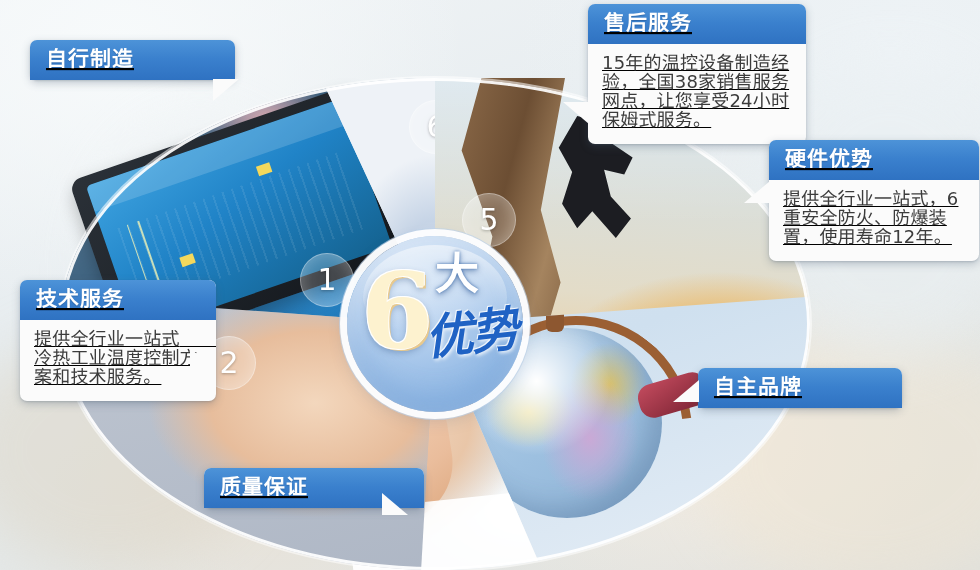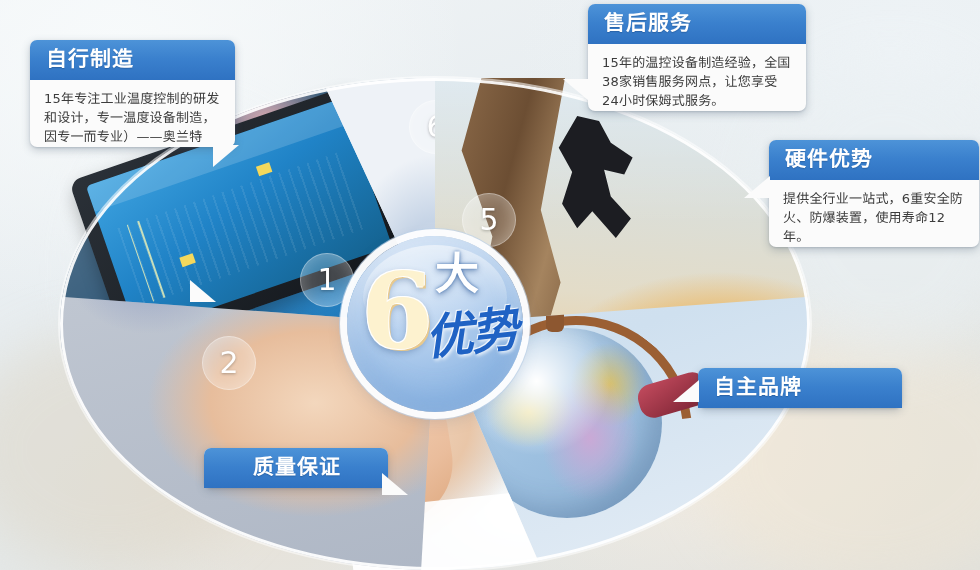--- a/index.html
+++ b/index.html
@@ -108,33 +108,34 @@
     text-shadow:0 1px 3px rgba(0,0,0,.28);
   }
 
   
   .card{
     position:absolute;
     background:#fbfbfb;
     border-radius:7px;
     box-shadow:0 3px 9px rgba(70,90,110,.30), 0 1px 2px rgba(70,90,110,.20);
     overflow:visible;
+    text-decoration:underline;
   }
   .card .hdr{
     border-radius:7px 7px 0 0;
     background:linear-gradient(180deg,#4d93d8 0%,#3a80cd 48%,#2f72c2 100%);
     color:#ffffff;
     font-size:21px;line-height:21px;font-weight:700;
     padding:9px 14px 10px 16px;
     letter-spacing:1px;
     text-shadow:0 1px 1px rgba(20,60,110,.35);
   }
   .card .body{
-    padding:9px 13px 1px 14px;
-    color:#3c3c3c;font-size:13px;line-height:19px;
+    padding:9px 13px 15px 14px;
+    color:#3c3c3c;font-size:18px;line-height:19px;
     letter-spacing:.2px;
   }
   
   .tail{position:absolute;width:0;height:0;}
 
   .t-br{border-left:26px solid #fbfbfb;border-bottom:22px solid transparent;}
   .t-bl{border-right:26px solid #fbfbfb;border-bottom:22px solid transparent;}
   .t-tr{border-left:26px solid #fbfbfb;border-top:22px solid transparent;}
   .t-tl{border-right:26px solid #fbfbfb;border-top:22px solid transparent;}
 </style>
@@ -247,43 +248,44 @@
     <div id="center">
       <div class="gloss"></div>
       <span class="six">6</span>
       <span class="da">大</span>
       <span class="youshi">优势</span>
     </div>
   </div>
 
   <div class="card" style="left:30px;top:40px;width:205px;">
     <div class="hdr">自行制造</div>
-    <div class="body">15年专注工业温度控制的研发和设计，专一温度设备制造，因专一而专业）——奥兰特</div>
     <div class="tail t-br" style="left:183px;top:98%;"></div>
   </div>
 
   <div class="card" style="left:588px;top:4px;width:218px;">
     <div class="hdr">售后服务</div>
     <div class="body">15年的温控设备制造经验，全国38家销售服务网点，让您享受24小时保姆式服务。</div>
     <div class="tail t-bl" style="left:-25px;top:70%;"></div>
   </div>
 
   <div class="card" style="left:769px;top:140px;width:210px;">
     <div class="hdr">硬件优势</div>
     <div class="body">提供全行业一站式，6重安全防火、防爆装置，使用寿命12年。</div>
     <div class="tail t-tl" style="left:-25px;top:34%;"></div>
   </div>
 
   <div class="card" style="left:698px;top:368px;width:204px;">
     <div class="hdr">自主品牌</div>
     <div class="tail t-tl" style="left:-25px;top:30%;"></div>
   </div>
 
-  <div class="card" style="left:204px;top:448px;width:184px;text-align:center;">
+  <div class="card" style="left:204px;top:468px;width:220px;">
     <div class="hdr">质量保证</div>
     <div class="tail t-tr" style="left:178px;top:62%;"></div>
   </div>
 
   <div class="card" style="left:20px;top:280px;width:196px;">
+    <div class="hdr">技术服务</div>
+    <div class="body">提供全行业一站式　　冷热工业温度控制方案和技术服务。</div>
     <div class="tail t-tr" style="left:170px;top:56%;"></div>
   </div>
 
 </div>
 
 </body></html>

